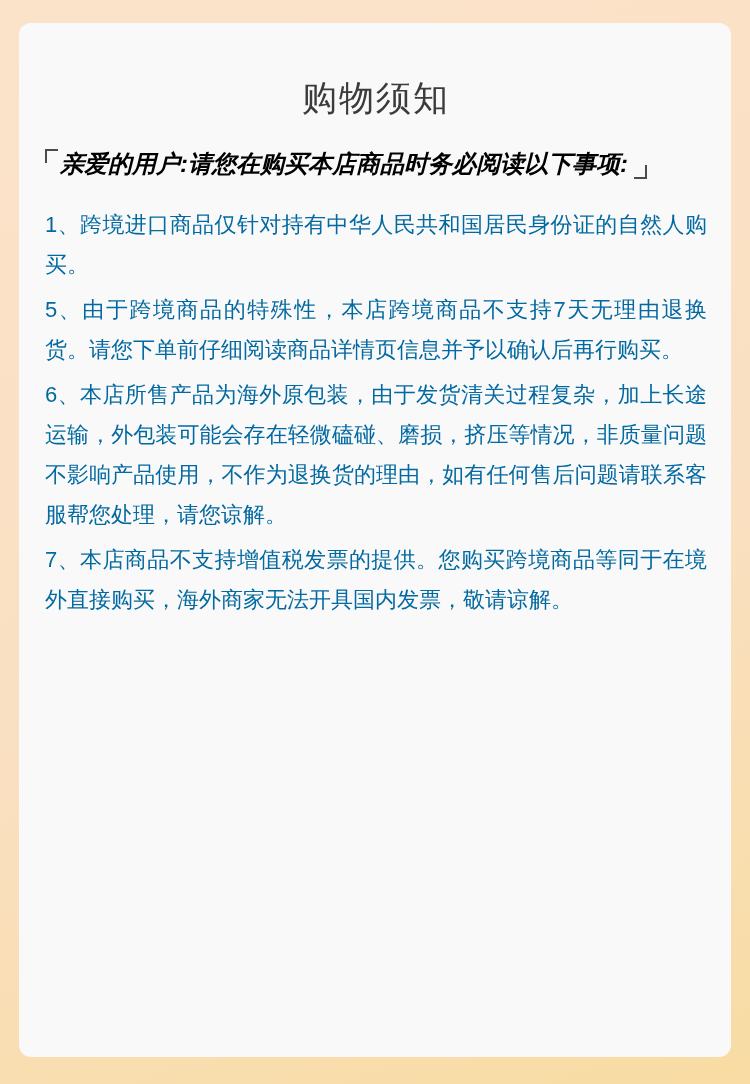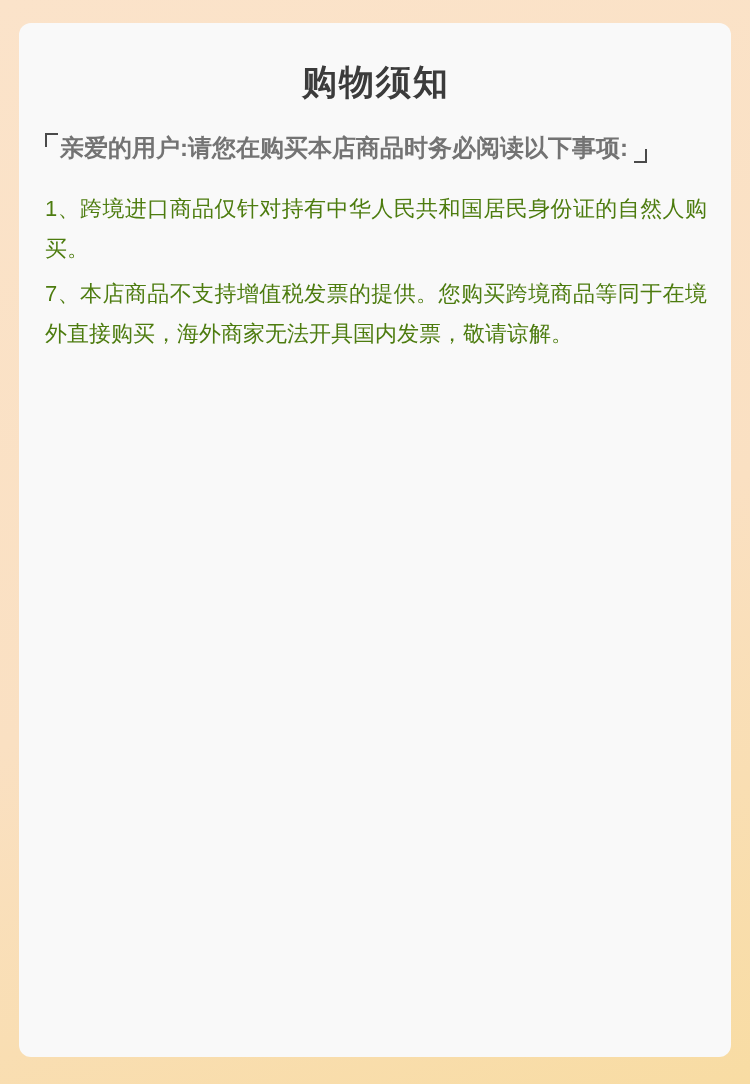--- a/index.html
+++ b/index.html
@@ -19,37 +19,38 @@
     left: 19px;
     top: 23px;
     width: 712px;
     height: 1034px;
     background: #f9f9f9;
     border-radius: 12px;
     box-sizing: border-box;
     padding: 40px 24px 0 26px;
   }
   .title {
-    margin: 0;
+    margin: 16px;
     padding-top: 2px;
     text-align: center;
     font-family: "Liberation Serif", "DejaVu Serif", serif;
     font-size: 35px;
     line-height: 1.0;
-    font-weight: 700;
+    font-weight: 400;
     letter-spacing: 2px;
     color: #3b3b3b;
   }
   .subtitle {
     margin-top: 32px;
     font-size: 24px;
     font-weight: 700;
-    color: #737373;
+    color: #000000;
     line-height: 1.3;
     white-space: nowrap;
+    font-style: italic;
   }
   .corner {
     display: inline-block;
     width: 13px;
     height: 14px;
     box-sizing: border-box;
   }
   .corner-tl {
     border-top: 2px solid #4a4a4a;
     border-left: 2px solid #4a4a4a;
@@ -59,21 +60,21 @@
   .corner-br {
     border-bottom: 2px solid #4a4a4a;
     border-right: 2px solid #4a4a4a;
     transform: translateY(7px);
     margin-left: 6px;
   }
   .items {
     margin-top: 26px;
     font-size: 22px;
     line-height: 40px;
-    color: #4d7c0f;
+    color: #0369a1;
     text-align: justify;
     text-justify: inter-character;
   }
   .items p {
     margin: 0 0 5px 0;
   }
   .items p:last-child {
     margin-bottom: 0;
   }
 </style>
@@ -83,16 +84,18 @@
 <div class="card">
 
   <h1 class="title">购物须知</h1>
 
   <div class="subtitle">
     <span class="corner corner-tl"></span><span>亲爱的用户:请您在购买本店商品时务必阅读以下事项:</span><span class="corner corner-br"></span>
   </div>
 
   <div class="items">
     <p>1、跨境进口商品仅针对持有中华人民共和国居民身份证的自然人购买。</p>
+    <p>5、由于跨境商品的特殊性，本店跨境商品不支持7天无理由退换货。请您下单前仔细阅读商品详情页信息并予以确认后再行购买。</p>
+    <p>6、本店所售产品为海外原包装，由于发货清关过程复杂，加上长途运输，外包装可能会存在轻微磕碰、磨损，挤压等情况，非质量问题不影响产品使用，不作为退换货的理由，如有任何售后问题请联系客服帮您处理，请您谅解。</p>
     <p>7、本店商品不支持增值税发票的提供。您购买跨境商品等同于在境外直接购买，海外商家无法开具国内发票，敬请谅解。</p>
   </div>
 
 </div>
 
 </body></html>

